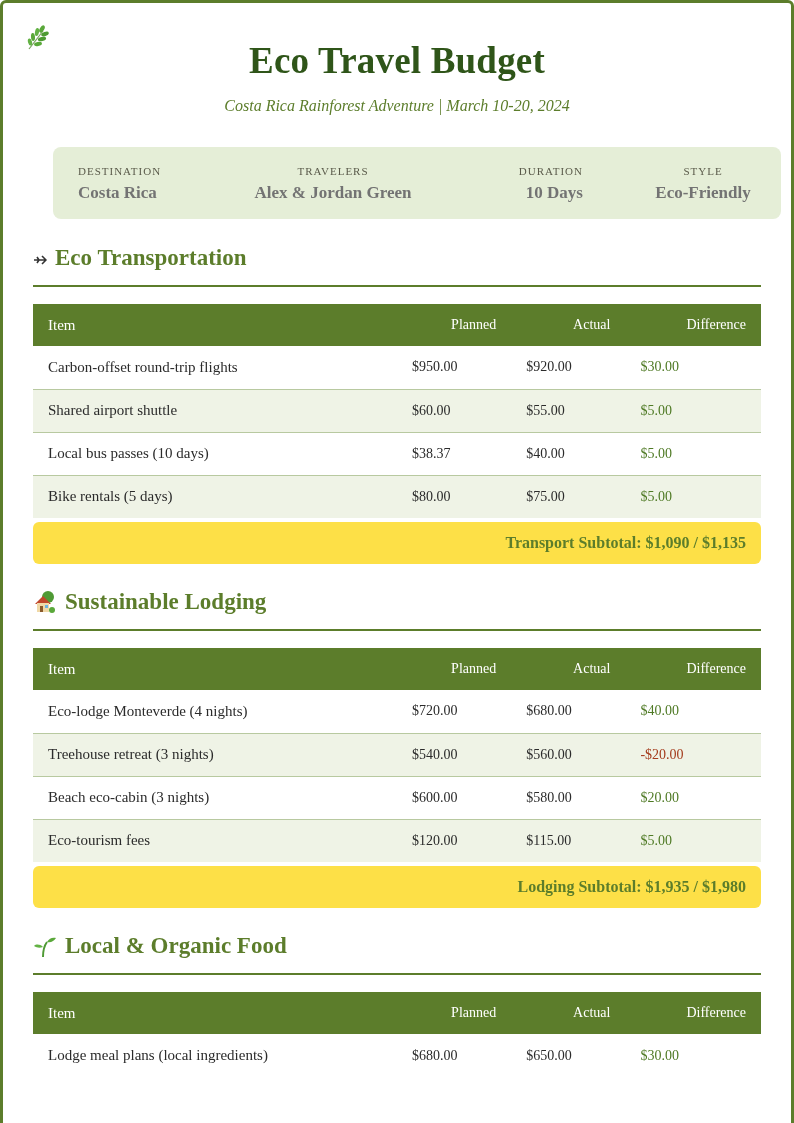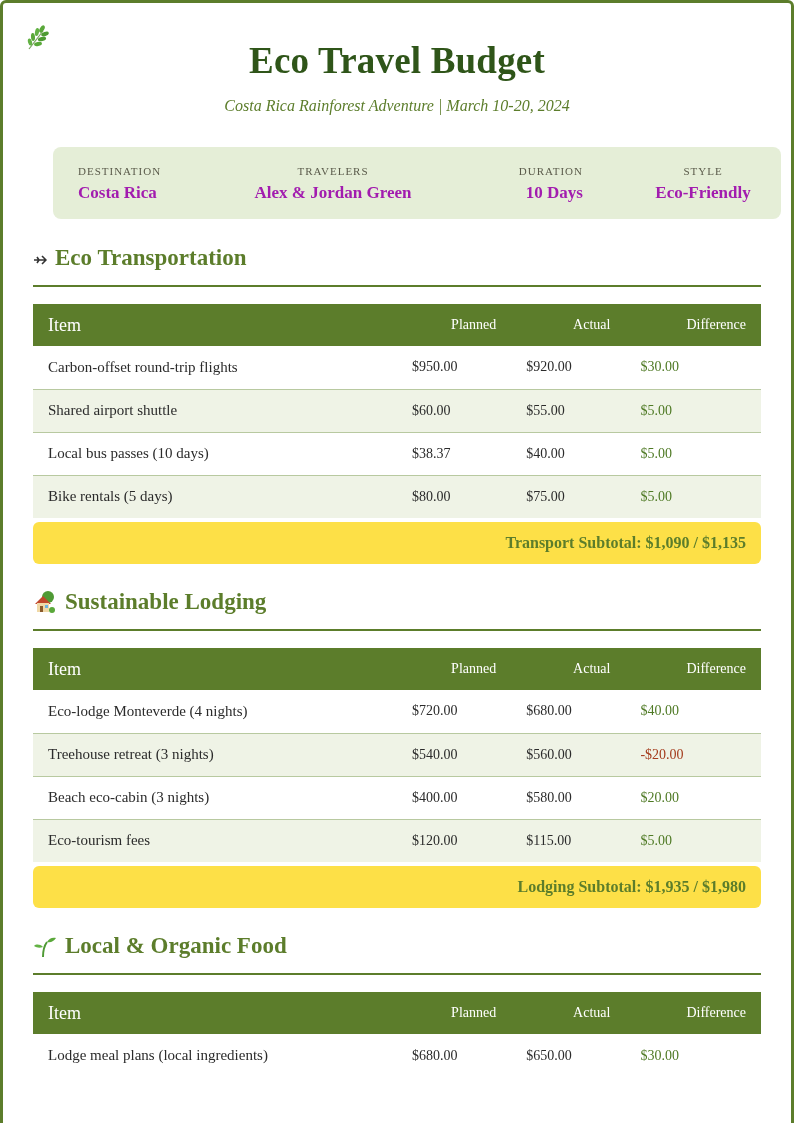--- a/index.html
+++ b/index.html
@@ -38,21 +38,21 @@
       background: #e5eed7; border-radius: 8px; margin-left: 20px;
     }
     .info-item { position: absolute; top: 18px; }
     .info-label {
       font-family: "Liberation Serif", serif;
       font-size: 11px; letter-spacing: 1px; color: #5a5a4a;
       display: block;
     }
     .info-value {
       font-family: "Liberation Serif", serif;
-      font-weight: bold; font-size: 17px; color: #a21caf;
+      font-weight: bold; font-size: 17px; color: #737373;
       display: block; margin-top: 6px;
     }
     .section-head {
       position: absolute; left: 30px; width: 728px;
       height: 40px;
       border-bottom: 2px solid #5c7d2b;
     }
     .section-icon {
       position: absolute; left: 0; top: 2px;
       width: 24px; height: 24px;
@@ -63,21 +63,21 @@
       font-weight: bold; font-size: 23px; color: #5c7d2b; text-align: right;
     }
     table.budget {
       position: absolute; left: 30px; width: 728px;
       border-collapse: collapse;
       font-family: "Liberation Serif", serif;
       font-size: 15px;
     }
     table.budget thead tr { background: #5c7d2b; color: #fff; height: 42px; }
     table.budget th { font-weight: normal; font-size: 14px; padding: 0 15px; }
-    table.budget th.item { text-align: left; font-size: 18px; }
+    table.budget th.item { text-align: left; font-size: 15px; }
     table.budget th.num { text-align: right; }
     table.budget tbody tr { height: 43px; border-bottom: 1px solid #b8c9a0; }
     table.budget tbody tr:nth-child(even) { background: #eff3e6; }
     table.budget tbody tr:last-child { border-bottom: none; }
     table.budget td { padding: 12px 15px; color: #2b2b2b; }
     table.budget td.num { font-size: 14px; }
     td.pos { color: #4f7a25 !important; }
     td.neg { color: #a43b1c !important; }
     .subtotal {
       position: absolute; left: 30px; width: 728px; height: 42px;
@@ -200,21 +200,21 @@
         <td class="num pos">$40.00</td>
       </tr>
       <tr>
         <td>Treehouse retreat (3 nights)</td>
         <td class="num">$540.00</td>
         <td class="num">$560.00</td>
         <td class="num neg">-$20.00</td>
       </tr>
       <tr>
         <td>Beach eco-cabin (3 nights)</td>
-        <td class="num">$400.00</td>
+        <td class="num">$600.00</td>
         <td class="num">$580.00</td>
         <td class="num pos">$20.00</td>
       </tr>
       <tr>
         <td>Eco-tourism fees</td>
         <td class="num">$120.00</td>
         <td class="num">$115.00</td>
         <td class="num pos">$5.00</td>
       </tr>
     </tbody>

